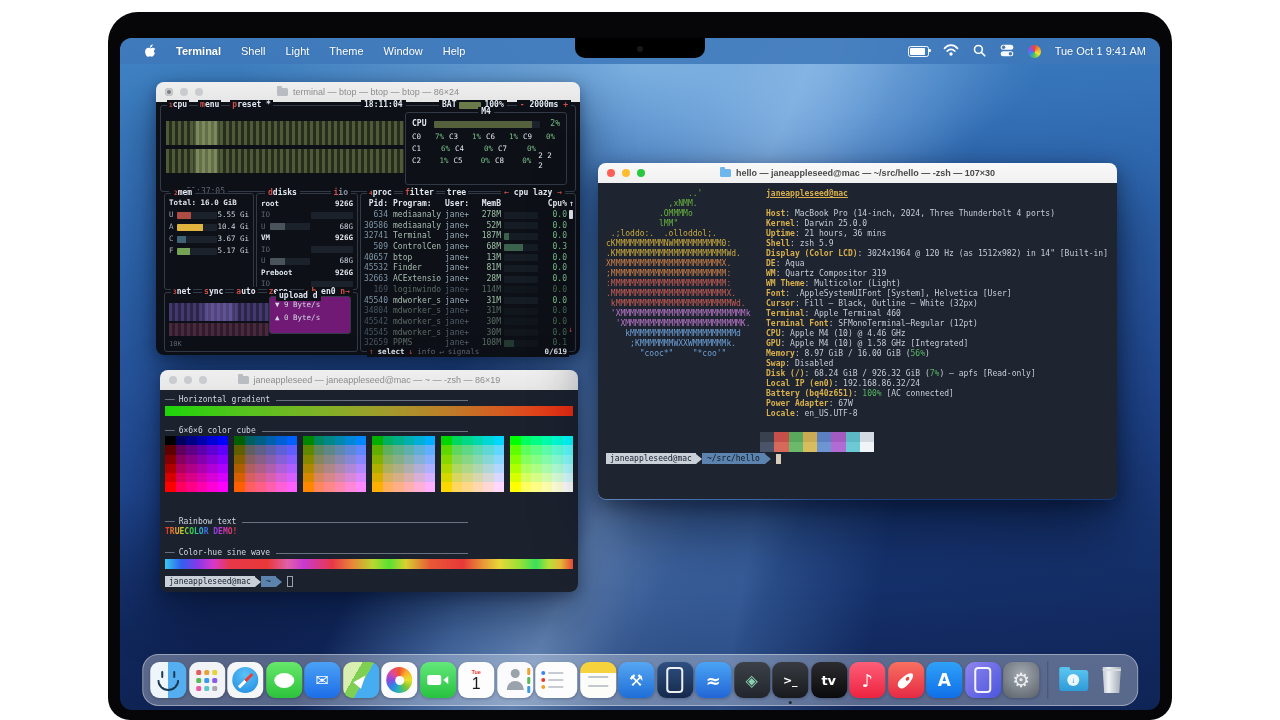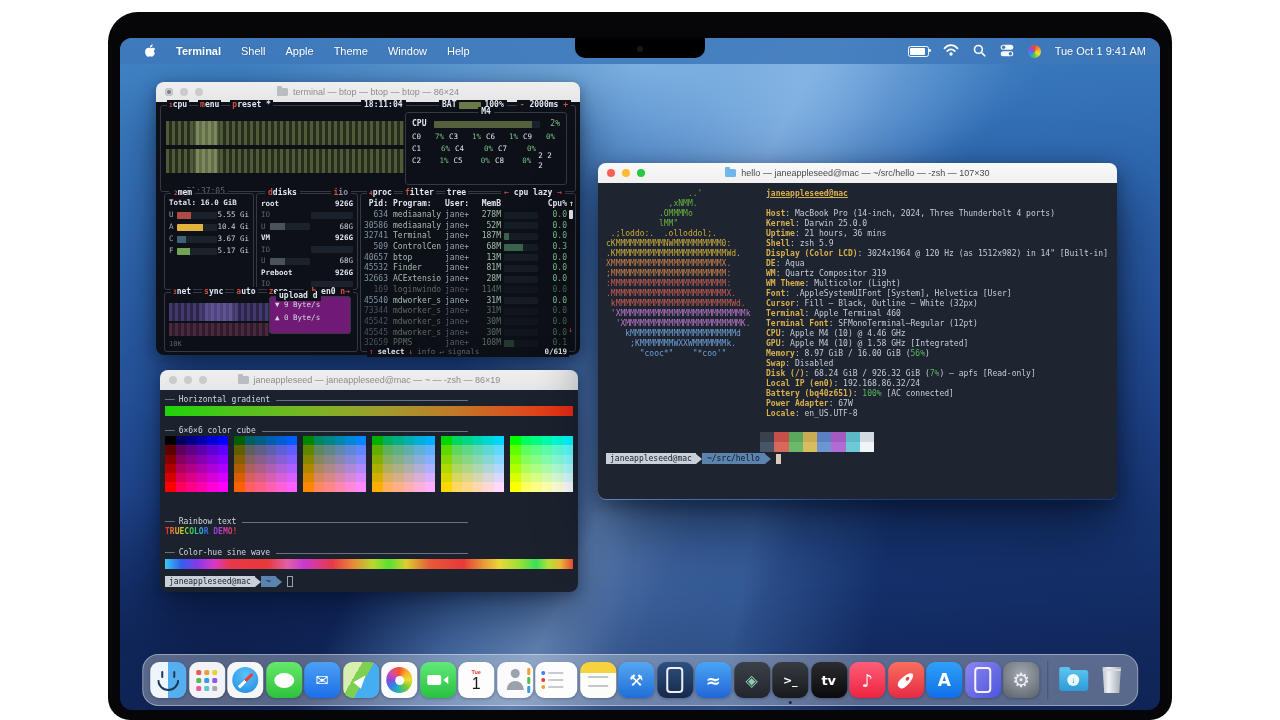--- a/index.html
+++ b/index.html
@@ -35,21 +35,21 @@
   .win{position:absolute;border-radius:8px;box-shadow:0 22px 48px rgba(0,10,30,.5),0 4px 14px rgba(0,10,30,.35);z-index:20;}
   .titlebar{height:20px;border-radius:8px 8px 0 0;display:flex;align-items:center;position:relative;}
   .tb-inactive{background:linear-gradient(#efefef,#e6e6e6);}
   .tb-active{background:linear-gradient(#f9f9f9,#f0f0f0);}
   .lights{display:flex;gap:7px;position:absolute;left:9px;top:6px;}
   .tl{width:8px;height:8px;border-radius:50%;}
   .tl-gray{background:#c9cbce;}
   .tl-gray.dotted{box-shadow:inset 0 0 0 2px #c9cbce;background:#7c7e82;}
   .tl-red{background:#ff5f57;}.tl-yel{background:#febc2e;}.tl-grn{background:#28c840;}
   .tb-title{margin:0 auto;display:flex;align-items:center;font-size:9px;color:#8c8c8c;}
-  .tb-active .tb-title{color:#4a4a4a;font-weight:normal;}
+  .tb-active .tb-title{color:#4a4a4a;font-weight:bold;}
   .ticon{width:11px;height:8px;border-radius:1.5px;background:#b9bcc0;position:relative;margin-right:5px;flex:none;}
   .ticon::before{content:"";position:absolute;top:-2px;left:0;width:5px;height:3px;border-radius:1px 1px 0 0;background:inherit;}
   .ticon.blue{background:#6fb6ec;}
   .tcontent{position:relative;border-radius:0 0 8px 8px;font-family:"DejaVu Sans Mono",monospace;font-size:8px;line-height:10px;}
   
   #btop-win{left:36px;top:44px;width:424px;height:273px;}
   #btop-body{height:253px;background:#0d1016;color:#c8d0da;}
   .panel{position:absolute;border:1px solid #323a47;border-radius:3px;}
   .btabs{position:absolute;top:-6px;left:6px;display:flex;gap:9px;}
   .btab-item{background:#0d1016;padding:0 2px;font-weight:bold;color:#e2e8f0;}
@@ -214,21 +214,21 @@
       <div class="mb-left">
         <span class="apple">
           <svg width="12" height="14" viewBox="0 0 13 15">
               <path fill="#fff" d="M10.8 7.9c0-1.7 1.4-2.5 1.4-2.5s-.8-1.4-2.5-1.4c-1 0-1.8.6-2.3.6-.5 0-1.3-.6-2.3-.6C3 4 1.2 5.6 1.2 8.2c0 2.6 1.9 5.6 3.4 5.6.7 0 1.2-.5 2-.5s1.3.5 2 .5c1.4 0 3-2.7 3.3-4-.1 0-1.1-.6-1.1-1.9z"></path>
               <path fill="#fff" d="M8.6 2.7c.6-.7.9-1.6.8-2.5-.8.1-1.7.6-2.2 1.3-.5.6-.9 1.5-.8 2.4.9 0 1.7-.5 2.2-1.2z"></path>
             </svg>
         </span>
         <span class="mb-app">Terminal</span>
         <span style="display:flex">
             <span class="mitem">Shell</span>
-            <span class="mitem">Apple</span>
+            <span class="mitem">Light</span>
             <span class="mitem">Theme</span>
             <span class="mitem">Window</span>
             <span class="mitem">Help</span>
           </span>
       </div>
       <div class="mb-right">
         <span class="bat">
             <i></i>
           </span>
         <span>
@@ -521,21 +521,21 @@
               </div>
               <div class="prow">
                 <span class="c-pid">45540</span>
                 <span class="c-prog">mdworker_s</span>
                 <span class="c-user">jane+</span>
                 <span class="c-mem">31M</span>
                 <span class="c-bar"></span>
                 <span class="c-cpu">0.0</span>
               </div>
               <div class="prow dimrow">
-                <span class="c-pid">73344</span>
+                <span class="c-pid">34804</span>
                 <span class="c-prog">mdworker_s</span>
                 <span class="c-user">jane+</span>
                 <span class="c-mem">31M</span>
                 <span class="c-bar"></span>
                 <span class="c-cpu">0.0</span>
               </div>
               <div class="prow dimrow">
                 <span class="c-pid">45542</span>
                 <span class="c-prog">mdworker_s</span>
                 <span class="c-user">jane+</span>

